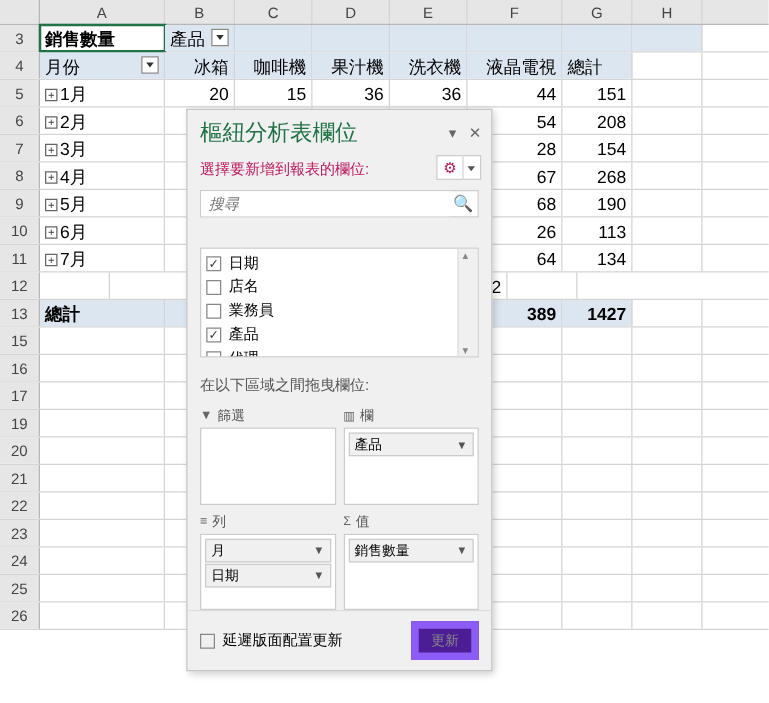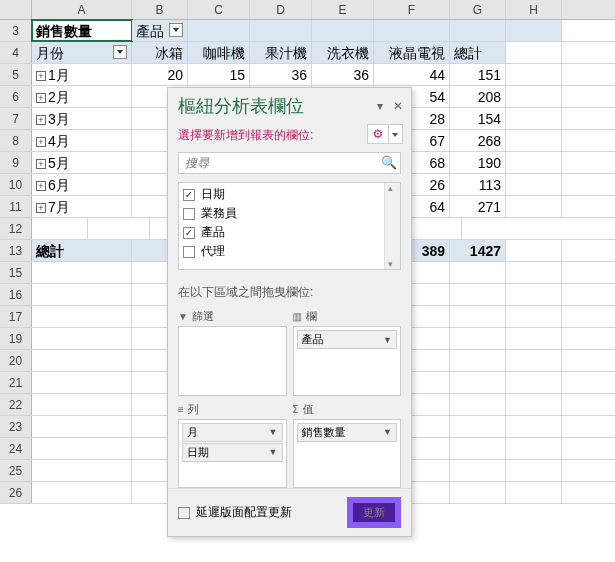--- a/index.html
+++ b/index.html
@@ -17,30 +17,30 @@
 .cell.hdr { background: #dce6f1; font-weight: 400; }
 .cell.active { outline: 2px solid #217346; outline-offset: -1px; background: #fff; font-weight: bold;}
 .dd { display: inline-block; width: 14px; height: 14px; border: 1px solid #888; background: #fff; float: right; margin-top: 3px; position: relative; }
 .dd::after { content: ""; position: absolute; top: 4px; left: 3px; border-left: 3px solid transparent; border-right: 3px solid transparent; border-top: 4px solid #333; }
 .plus { display: inline-block; width: 10px; height: 10px; border: 1px solid #666; margin-right: 2px; font-size: 9px; line-height: 8px; text-align: center; vertical-align: middle; color: #444;}
 
 
 .cA{width:100px}.cB{width:56px}.cC{width:62px}.cD{width:62px}.cE{width:62px}.cF{width:76px}.cG{width:56px}.cH{width:56px}
 
 
-.pivot { position: absolute; top: 87px; left: 167px; width: 245px; height: 450px; background: #f0f0f0; border: 1px solid #c5c5c5; box-shadow: 2px 2px 6px rgba(0,0,0,0.2); display: flex; flex-direction: column; font-size: 12px;}
+.pivot { position: absolute; top: 87px; left: 149px; width: 245px; height: 450px; background: #f0f0f0; border: 1px solid #c5c5c5; box-shadow: 2px 2px 6px rgba(0,0,0,0.2); display: flex; flex-direction: column; font-size: 12px;}
 .pivot-head { display: flex; align-items: center; padding: 6px 6px 2px 10px; }
 .pivot-title { color: #217346; font-size: 18px; font-weight: 400; flex: 1; }
 .pivot-x { width: 14px; text-align: center; color: #666; cursor: pointer; }
 .pivot-dd { width: 14px; text-align: center; color: #666; margin-right: 4px;}
 .pivot-sub { display: flex; align-items: flex-end; padding: 4px 8px 8px 10px; color: #be185d; }
 .gear { width: 22px; height: 20px; border: 1px solid #ccc; background: #fff; margin-left: auto; text-align: center; line-height: 18px; }
 .gear-dd { width: 14px; height: 20px; border: 1px solid #ccc; border-left: none; background: #fff; position: relative;}
 .gear-dd::after { content: ""; position: absolute; top: 8px; left: 3px; border-left: 3px solid transparent; border-right: 3px solid transparent; border-top: 4px solid #555; }
-.search { margin: 0 10px 8px 10px; display: flex; border: 1px solid #ccc; background: #fff; height: 22px; }
+.search { margin: 0 10px 24px 10px; display: flex; border: 1px solid #ccc; background: #fff; height: 22px; }
 .search input { flex: 1; border: none; padding: 0 6px; font-style: italic; color: #888; font-size: 12px; outline: none; }
 .search-ico { width: 22px; text-align: center; color: #2a6496; line-height: 20px; font-size: 13px;}
 .field-list { margin: 0 10px 8px 10px; border: 1px solid #ccc; background: #fff; height: 88px; overflow: hidden; position: relative; padding: 2px 0; }
 .field-item { padding: 1px 4px; display: flex; align-items: center; }
 .chk { width: 12px; height: 12px; border: 1px solid #888; margin-right: 6px; display: inline-flex; align-items: center; justify-content: center; font-size: 10px; color: #333;}
 .scroll-stub { position: absolute; right: 0; top: 0; bottom: 0; width: 16px; background: #f0f0f0; border-left: 1px solid #ddd;}
 .scroll-stub::before { content: "▴"; position: absolute; top: 0; left: 3px; font-size: 9px; color: #888;}
 .scroll-stub::after { content: "▾"; position: absolute; bottom: 0; left: 3px; font-size: 9px; color: #888;}
 
 .areas-label { padding: 6px 10px 8px 10px; color: #555; }
@@ -159,21 +159,21 @@
         <div class="cell cH"></div>
       </div>
       <div class="row">
         <div class="row-h">11</div>
         <div class="cell cA"><span class="plus">+</span>7月</div>
         <div class="cell num cB"></div>
         <div class="cell num cC"></div>
         <div class="cell num cD"></div>
         <div class="cell num cE"></div>
         <div class="cell num cF">64</div>
-        <div class="cell num cG">271</div>
+        <div class="cell num cG">134</div>
         <div class="cell cH"></div>
       </div>
       <div class="row">
         <div class="row-h">12</div>
         <div class="cell num cB"></div>
         <div class="cell num cC"></div>
         <div class="cell num cD"></div>
         <div class="cell num cE"></div>
         <div class="cell num cF">38</div>
         <div class="cell num cG">182</div>
@@ -327,20 +327,24 @@
   </div>
   <div class="search">
     <input placeholder="搜尋" style="">
     <div class="search-ico">🔍</div>
   </div>
   <div class="field-list" id="field-list">
     <div class="scroll-stub"></div>
   <div class="field-item">
         <span class="chk">✓</span>
         <span>日期</span>
+      </div>
+      <div class="field-item">
+        <span class="chk"></span>
+        <span>店名</span>
       </div>
       <div class="field-item">
         <span class="chk"></span>
         <span>業務員</span>
       </div>
       <div class="field-item">
         <span class="chk">✓</span>
         <span>產品</span>
       </div>
       <div class="field-item">

